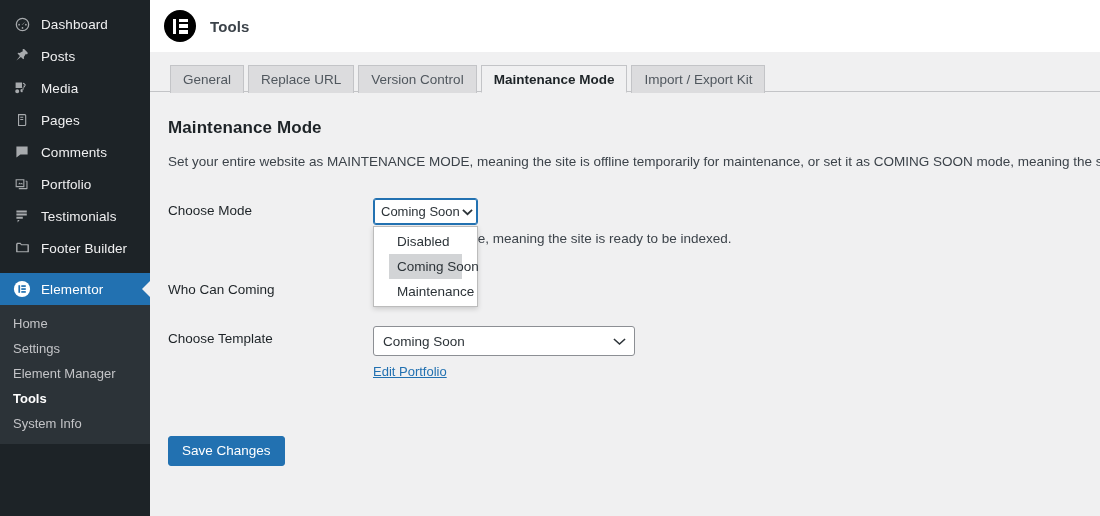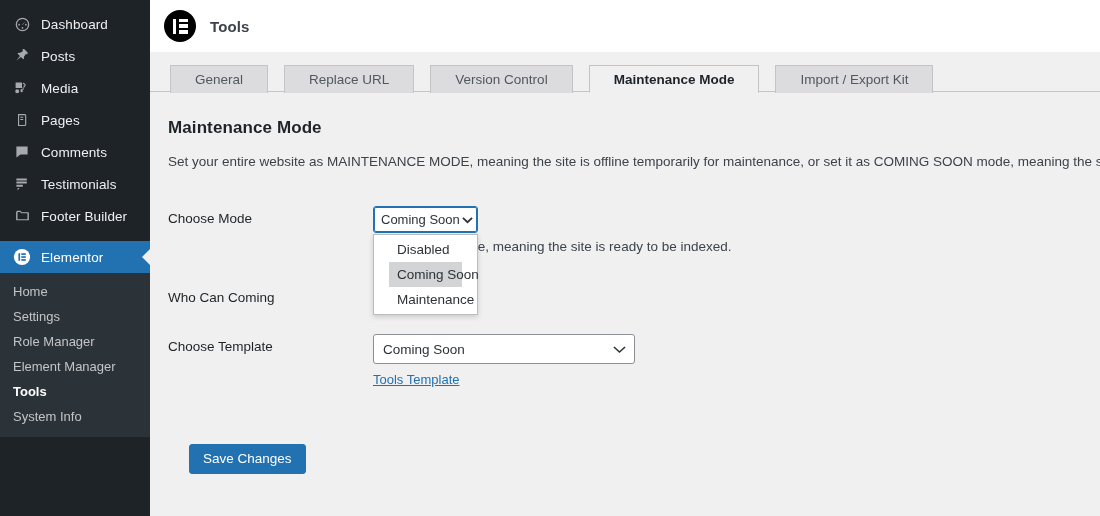--- a/index.html
+++ b/index.html
@@ -146,22 +146,22 @@
     background: #f0f0f1;
   }
   #tabs {
     display: flex;
     align-items: flex-end;
     height: 28px;
   }
   .tab {
     height: 28px;
     line-height: 27px;
-    padding: 0 24px;
-    margin-right: 16px;
+    padding: 0 12px;
+    margin-right: 4px;
     font-size: 13.5px;
     color: #50575e;
     background: #dcdcde;
     border: 1px solid #c3c4c7;
     border-bottom: none;
     position: relative;
     top: 1px;
     cursor: pointer;
     white-space: nowrap;
   }
@@ -186,21 +186,21 @@
   #section-desc {
     font-size: 13.5px;
     color: #3c434a;
     white-space: nowrap;
     line-height: 1.5;
   }
 
   .field-row {
     display: flex;
     align-items: flex-start;
-    margin-top: 34px;
+    margin-top: 26px;
     position: relative;
   }
   .field-label {
     width: 205px;
     flex: 0 0 205px;
     font-size: 13.5px;
     color: #1d2327;
     padding-top: 5px;
   }
   .field-control { position: relative; }
@@ -286,21 +286,20 @@
   #save-button {
     display: inline-block;
     background: #2271b1;
     border: 1px solid #2271b1;
     color: #fff;
     font-size: 13.5px;
     padding: 6px 13px 7px 13px;
     border-radius: 3px;
     cursor: pointer;
     font-family: "Liberation Sans", sans-serif;
-    margin-left: 21px;
   }
 </style>
 </head>
 <body>
 
 <div id="app">
 
   <div id="sidebar">
     <div id="sidebar-top-strip"></div>
 
@@ -342,20 +341,28 @@
 
     <div class="menu-item">
       <span class="mi-icon">
         <svg width="16" height="16" viewBox="0 0 20 20" fill="currentColor">
           <path d="M3 3h14v10H8l-5 4V3z"></path>
         </svg>
       </span>
       <span>Comments</span>
     </div>
 
+    <div class="menu-item">
+      <span class="mi-icon">
+        <svg width="16" height="16" viewBox="0 0 20 20" fill="currentColor">
+          <path d="M2 4h11v10H2V4zm1.4 1.4v7.2h8.2V5.4H3.4zm2 4.6l1.6-1.9 1.4 1.7 1.3-1.5 1.6 2H5.4zM14.5 6h1.4a1 1 0 011 1v8.5a1 1 0 01-1 1H6v-1.4h9.5V7h-1V6z"></path>
+        </svg>
+      </span>
+      <span>Portfolio</span>
+    </div>
 
     <div class="menu-item">
       <span class="mi-icon">
         <svg width="16" height="16" viewBox="0 0 20 20" fill="currentColor">
           <path d="M3 3h13v2.5H3V3zm0 4h13v2.5H3V7zm0 4h8v2.5H3V11zm1 4h3l-2.5 3V15z"></path>
         </svg>
       </span>
       <span>Testimonials</span>
     </div>
 
@@ -380,21 +387,20 @@
           <rect x="9.2" y="9.1" width="5" height="1.9" fill="#2271b1"></rect>
           <rect x="9.2" y="12.3" width="5" height="1.9" fill="#2271b1"></rect>
         </svg>
       </span>
       <span>Elementor</span>
     </div>
 
     <div id="submenu">
       <span class="submenu-item">Home</span>
       <span class="submenu-item">Settings</span>
-      <span class="submenu-item">Role Manager</span>
       <span class="submenu-item">Element Manager</span>
       <span class="submenu-item current">Tools</span>
       <span class="submenu-item">System Info</span>
     </div>
   </div>
 
   <div id="content">
 
     <div id="page-header">
       <div id="elementor-logo">
@@ -451,21 +457,21 @@
         <div class="field-label">Choose Template</div>
         <div class="field-control">
           <div class="select-normal">
             <span class="sel-text">Coming Soon</span>
             <span class="chev">
               <svg width="13" height="9" viewBox="0 0 14 9" fill="none" stroke="currentColor" stroke-width="1.7">
                 <path d="M1 1.8L7 7.2 13 1.8"></path>
               </svg>
             </span>
           </div>
-          <span class="edit-link">Tools Template</span>
+          <span class="edit-link">Edit Portfolio</span>
         </div>
       </div>
     </div>
 
     <div id="save-row">
       <button id="save-button">Save Changes</button>
     </div>
   </div>
 </div>
 

